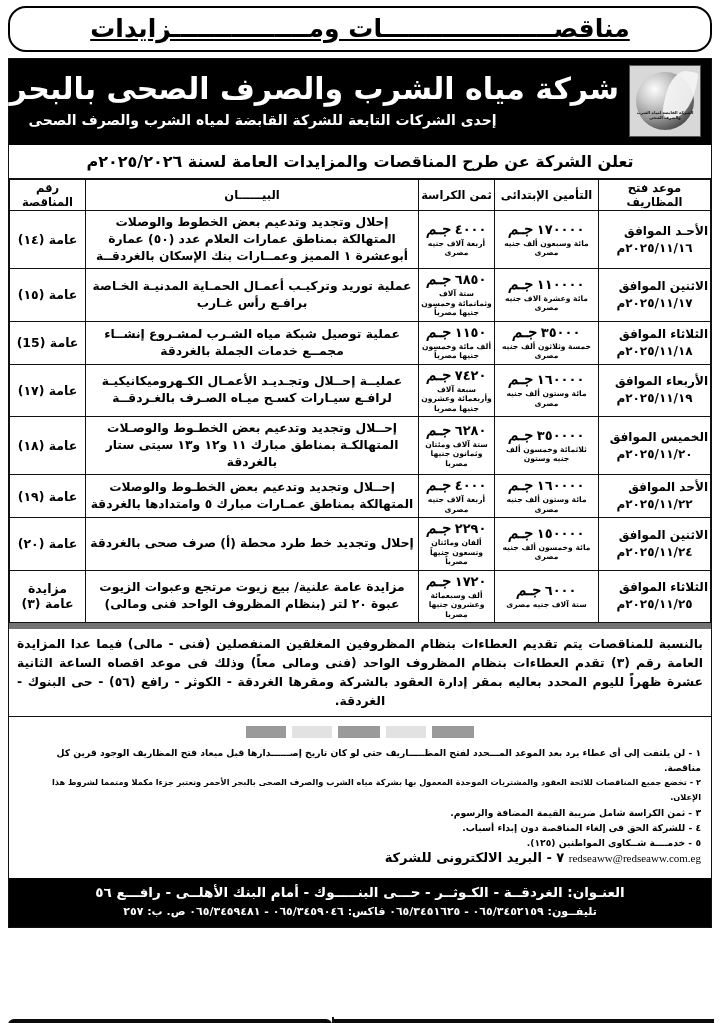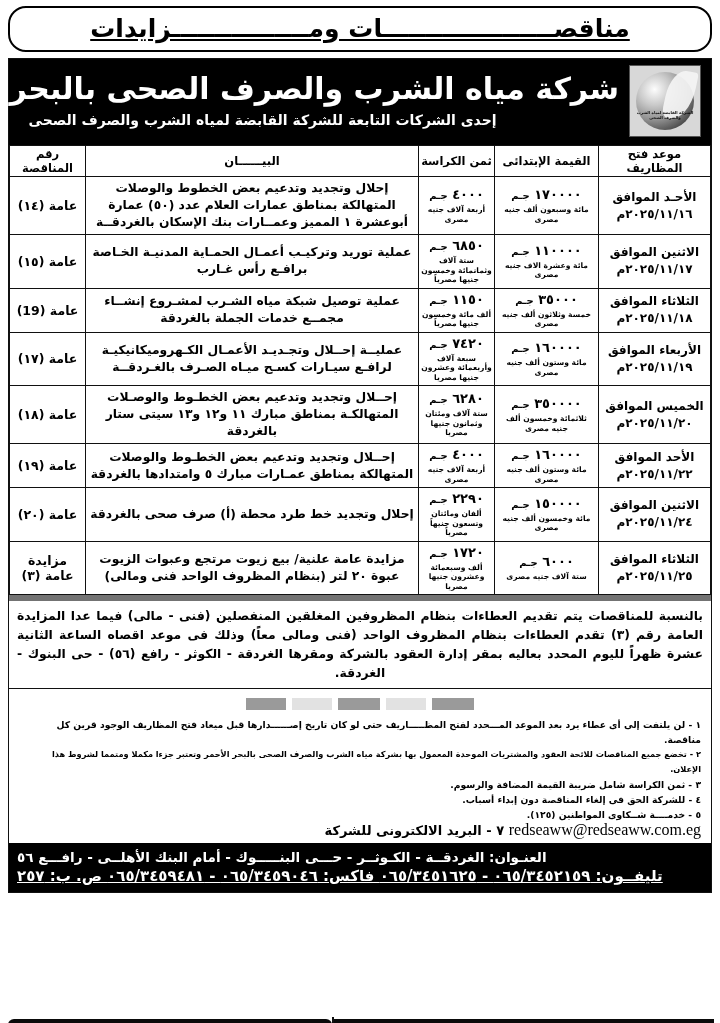--- a/index.html
+++ b/index.html
@@ -132,24 +132,24 @@
   .col-deposit{width:104px;}
   .col-date{width:112px;}
 
   td.c-no{font-size:12.5px;font-weight:bold;}
   td.c-desc{
     font-size:12.3px;font-weight:bold;line-height:17px;
     text-align:center;padding:5px 6px;margin-top:25px;
   }
   td.c-booklet,td.c-deposit{padding:4px 2px;}
   .amt{font-size:13px;font-weight:bold;letter-spacing:0.5px;line-height:15px;}
-  .amt .unit{font-size:10px;}
+  .amt .unit{font-size:15px;font-style:italic;}
   .words{font-size:7.6px;font-weight:bold;line-height:9.5px;margin-top:2px;}
   td.c-date{font-size:12px;font-weight:bold;line-height:17px;}
-  .day{display:block;}
+  .day{display:block;text-align:right;}
   .dateval{display:block;}
 
   
   .note{
     font-size:12.4px;font-weight:bold;line-height:19px;
     text-align:justify;
     text-align-last:center;
     padding:5px 8px 6px 8px;
     border-top:6px solid #737373;
     border-bottom:1px solid #111;
@@ -160,46 +160,46 @@
     display:flex;justify-content:center;align-items:center;
     gap:6px;
     padding:9px 0 7px 0;
   }
   .redact{height:12px;}
   .r-dark{background:#9a9a9a;}
   .r-light{background:#e2e2e2;}
 
   
   .conditions{
-    padding:0 10px 5px 10px;
+    padding:0 10px 12px 10px;
   }
   .cond{
     font-size:9.3px;font-weight:bold;line-height:15px;
     text-align:right;
   }
   .cond.c1{font-size:9.2px;}
   .cond.c2{font-size:8.2px;}
   .cond.email{
     font-size:13px;
     direction:rtl;
   }
   .cond.email .mail{
     font-family:"Liberation Serif","DejaVu Serif",serif;
-    font-size:16px;font-weight:normal;
+    font-size:11px;font-weight:normal;
     direction:ltr;display:inline-block;
   }
 
   
   .footer{
     background:#000;color:#fff;
     padding:5px 8px 6px 8px;
-    text-align:left;
+    text-align:center;
   }
   .f-line1{font-size:13.5px;font-weight:bold;line-height:19px;white-space:nowrap;}
-  .f-line2{font-size:15px;font-weight:bold;line-height:19px;white-space:nowrap;text-decoration:underline;}
+  .f-line2{font-size:11px;font-weight:bold;line-height:19px;white-space:nowrap;}
 
   
   .bottom-strips{
     position:absolute;left:0;right:0;bottom:0;
     height:13px;
     display:flex;align-items:flex-end;
   }
   .strip-a{width:380px;height:10px;background:#0a0a0a;margin-right:6px;}
   .strip-div{width:2px;height:12px;background:#111;}
   .strip-b{flex:1;height:10px;background:#0a0a0a;margin-left:8px;border-radius:6px 6px 0 0;}
@@ -220,33 +220,34 @@
         <div class="globe"></div>
         <div class="swoosh"></div>
         <div class="logo-caption">الشركة القابضة لمياه الشرب والصرف الصحى</div>
       </div>
       <div class="cotitles">
         <div class="co-title">شركة مياه الشرب والصرف الصحى بالبحر الأحمر</div>
         <div class="co-sub">إحدى الشركات التابعة للشركة القابضة لمياه الشرب والصرف الصحى</div>
       </div>
     </div>
 
+    <div class="announce">تعلن الشركة عن طرح المناقصات والمزايدات العامة لسنة ٢٠٢٥/٢٠٢٦م</div>
 
     <table class="tenders">
       <colgroup>
         <col class="col-date">
           <col class="col-deposit">
           <col class="col-booklet">
         <col class="col-desc">
           <col class="col-no">
       </colgroup>
       <thead>
         <tr>
           <th>موعد فتح المظاريف</th>
-          <th>القيمة الإبتدائى</th>
+          <th>التأمين الإبتدائى</th>
           <th>ثمن الكراسة</th>
           <th>البيــــــان</th>
           <th>رقم المناقصة</th>
         </tr>
       </thead>
       <tbody id="tender-body">
           <tr>
             <td class="c-date">
               <span class="day">الأحـد الموافق</span>
               <span class="dateval">٢٠٢٥/١١/١٦م</span>
@@ -285,21 +286,21 @@
             </td>
             <td class="c-deposit">
               <div class="amt"><span>٣٥٠٠٠</span> <span class="unit">جـم</span></div>
               <div class="words">خمسة وثلاثون ألف جنيه مصرى</div>
             </td>
             <td class="c-booklet">
               <div class="amt"><span>١١٥٠</span> <span class="unit">جـم</span></div>
               <div class="words">ألف مائة وخمسون جنيها مصرياً</div>
             </td>
             <td class="c-desc">عملية توصيل شبكة مياه الشـرب لمشـروع إنشــاء مجمــع خدمات الجملة بالغردقة</td>
-            <td class="c-no">عامة (19)</td>
+            <td class="c-no">عامة (15)</td>
           </tr>
           <tr>
             <td class="c-date">
               <span class="day">الأربعاء الموافق</span>
               <span class="dateval">٢٠٢٥/١١/١٩م</span>
             </td>
             <td class="c-deposit">
               <div class="amt"><span>١٦٠٠٠٠</span> <span class="unit">جـم</span></div>
               <div class="words">مائة وستون ألف جنيه مصرى</div>
             </td>
@@ -310,21 +311,21 @@
             <td class="c-desc">عمليــة إحــلال وتجـديـد الأعمـال الكـهروميكانيكيـة لرافـع سيـارات كسـح ميـاه الصـرف بالغـردقــة</td>
             <td class="c-no">عامة (١٧)</td>
           </tr>
           <tr>
             <td class="c-date">
               <span class="day">الخميس الموافق</span>
               <span class="dateval">٢٠٢٥/١١/٢٠م</span>
             </td>
             <td class="c-deposit">
               <div class="amt"><span>٣٥٠٠٠٠</span> <span class="unit">جـم</span></div>
-              <div class="words">ثلاثمائة وخمسون ألف جنيه مصرى</div>
+              <div class="words">ثلاثمائة وخمسون ألف جنيه وستون</div>
             </td>
             <td class="c-booklet">
               <div class="amt"><span>٦٢٨٠</span> <span class="unit">جـم</span></div>
               <div class="words">ستة آلاف ومئتان وثمانون جنيها مصريا</div>
             </td>
             <td class="c-desc">إحــلال وتجديد وتدعيم بعض الخطـوط والوصـلات المتهالكـة بمناطق مبارك ١١ و١٢ و١٣ سيتى ستار بالغردقة</td>
             <td class="c-no">عامة (١٨)</td>
           </tr>
           <tr>
             <td class="c-date">

